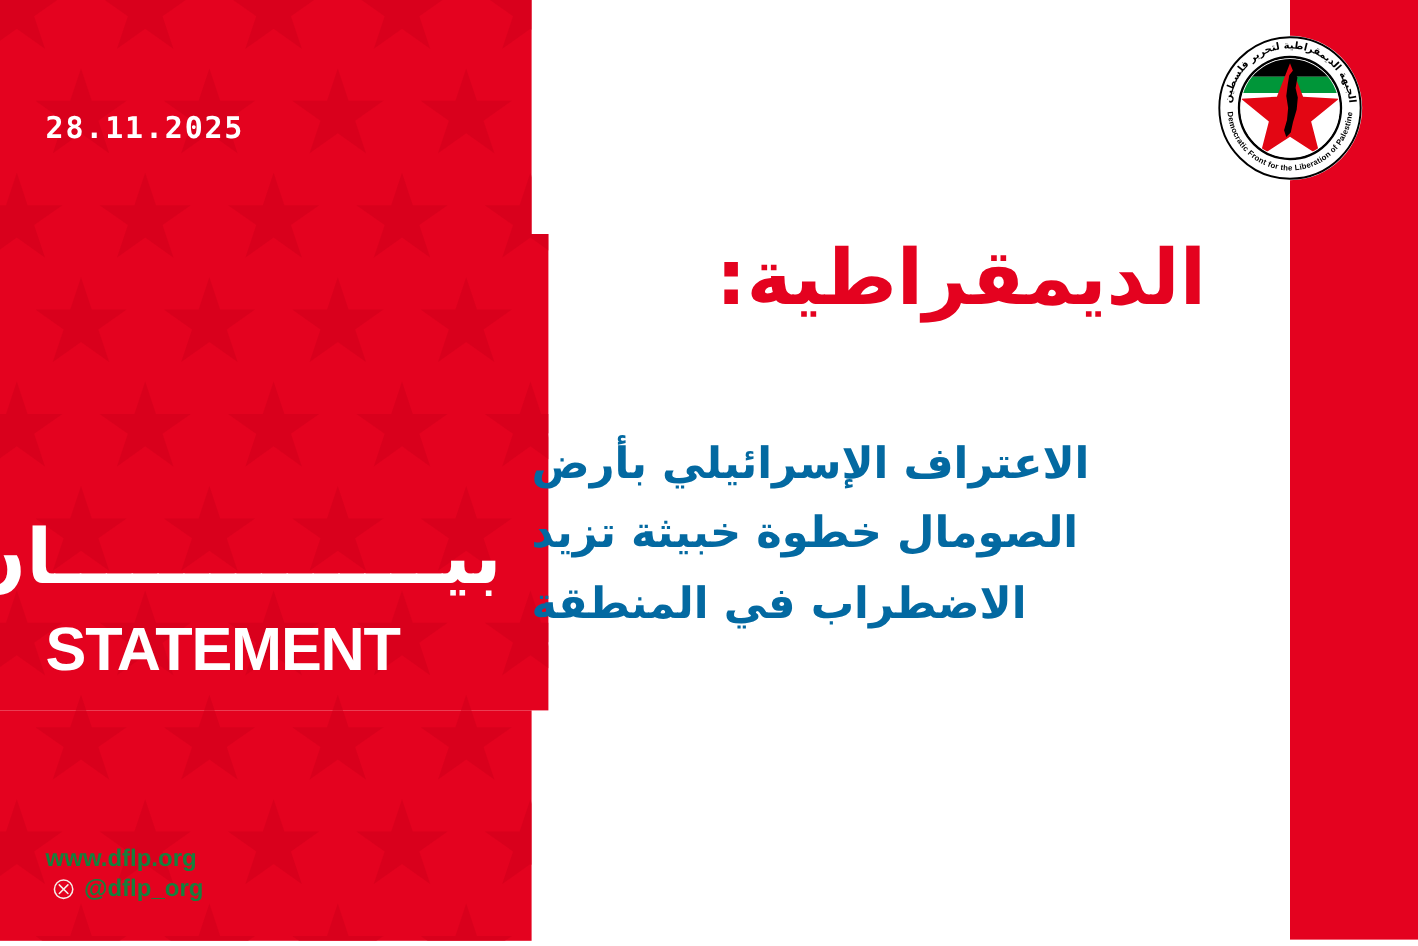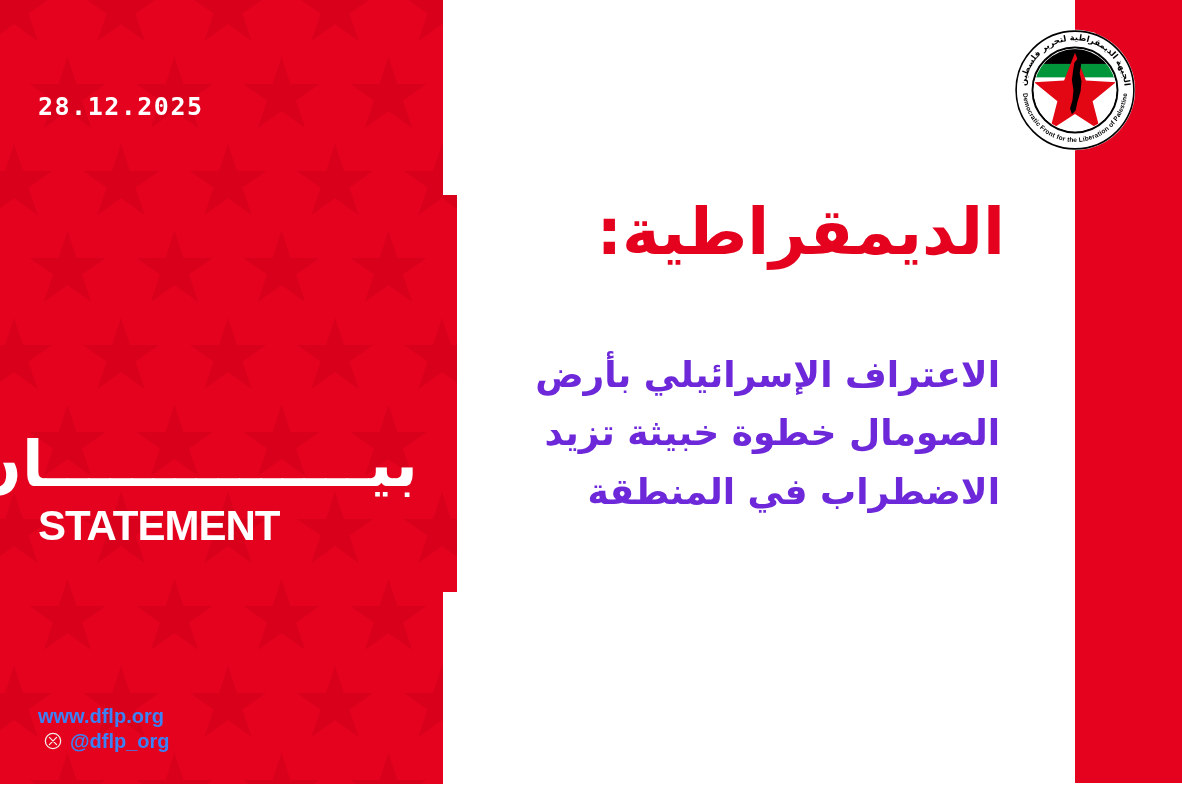--- a/index.html
+++ b/index.html
@@ -108,34 +108,34 @@
     font-weight: bold;
     line-height: 1.05;
     direction: rtl;
     text-align: right;
     white-space: nowrap;
     margin: 0;
     letter-spacing: 0px;
   }
   #bayan-en {
     font-family: "Liberation Sans", "DejaVu Sans", sans-serif;
-    font-size: 42px;
+    font-size: 51px;
     font-weight: bold;
     line-height: 1.05;
-    margin: 6px 0 0 0;
+    margin: 16px 0 0 0;
     letter-spacing: -1px;
     white-space: nowrap;
   }
 
   
   #footer {
     position: absolute;
     left: 38px;
     top: 705px;
-    color: #3b82f6;
+    color: #15803d;
     font-family: "Liberation Sans", "DejaVu Sans", sans-serif;
     font-size: 20px;
     font-weight: bold;
     line-height: 1.1;
   }
   #footer .line {
     display: block;
     white-space: nowrap;
   }
   #footer .handle-line {
@@ -166,24 +166,24 @@
     font-size: 64px;
     font-weight: bold;
     line-height: 1.15;
     white-space: nowrap;
   }
   #body-text {
     position: absolute;
     right: 178px;
     top: 342px;
     width: 545px;
-    margin: 4px;
-    color: #6d28d9;
+    margin: 16px;
+    color: #0369a1;
     direction: rtl;
-    text-align: right;
+    text-align: left;
     font-family: "DejaVu Sans", "Liberation Sans", sans-serif;
     font-size: 36px;
     font-weight: bold;
     line-height: 1.62;
   }
 
   
   #logo {
     position: absolute;
     left: 1013px;
@@ -260,21 +260,21 @@
         <div class="star" style="left: 404px; top: 666px;"></div>
         <div class="star" style="left: 29.5px; top: 753px;"></div>
         <div class="star" style="left: 136.5px; top: 753px;"></div>
         <div class="star" style="left: 243.5px; top: 753px;"></div>
         <div class="star" style="left: 350.5px; top: 753px;"></div>
       </div>
   </div>
 
   <div id="right-band"></div>
 
-  <div id="date">28.12.2025</div>
+  <div id="date">28.11.2025</div>
 
   <div id="statement-block">
     <p id="bayan-ar">بيـــــــــــــــان</p>
     <p id="bayan-en">STATEMENT</p>
   </div>
 
   <div id="footer">
     <span class="line">www.dflp.org</span>
     <span class="handle-line">
       <span class="x-circle-icon">

